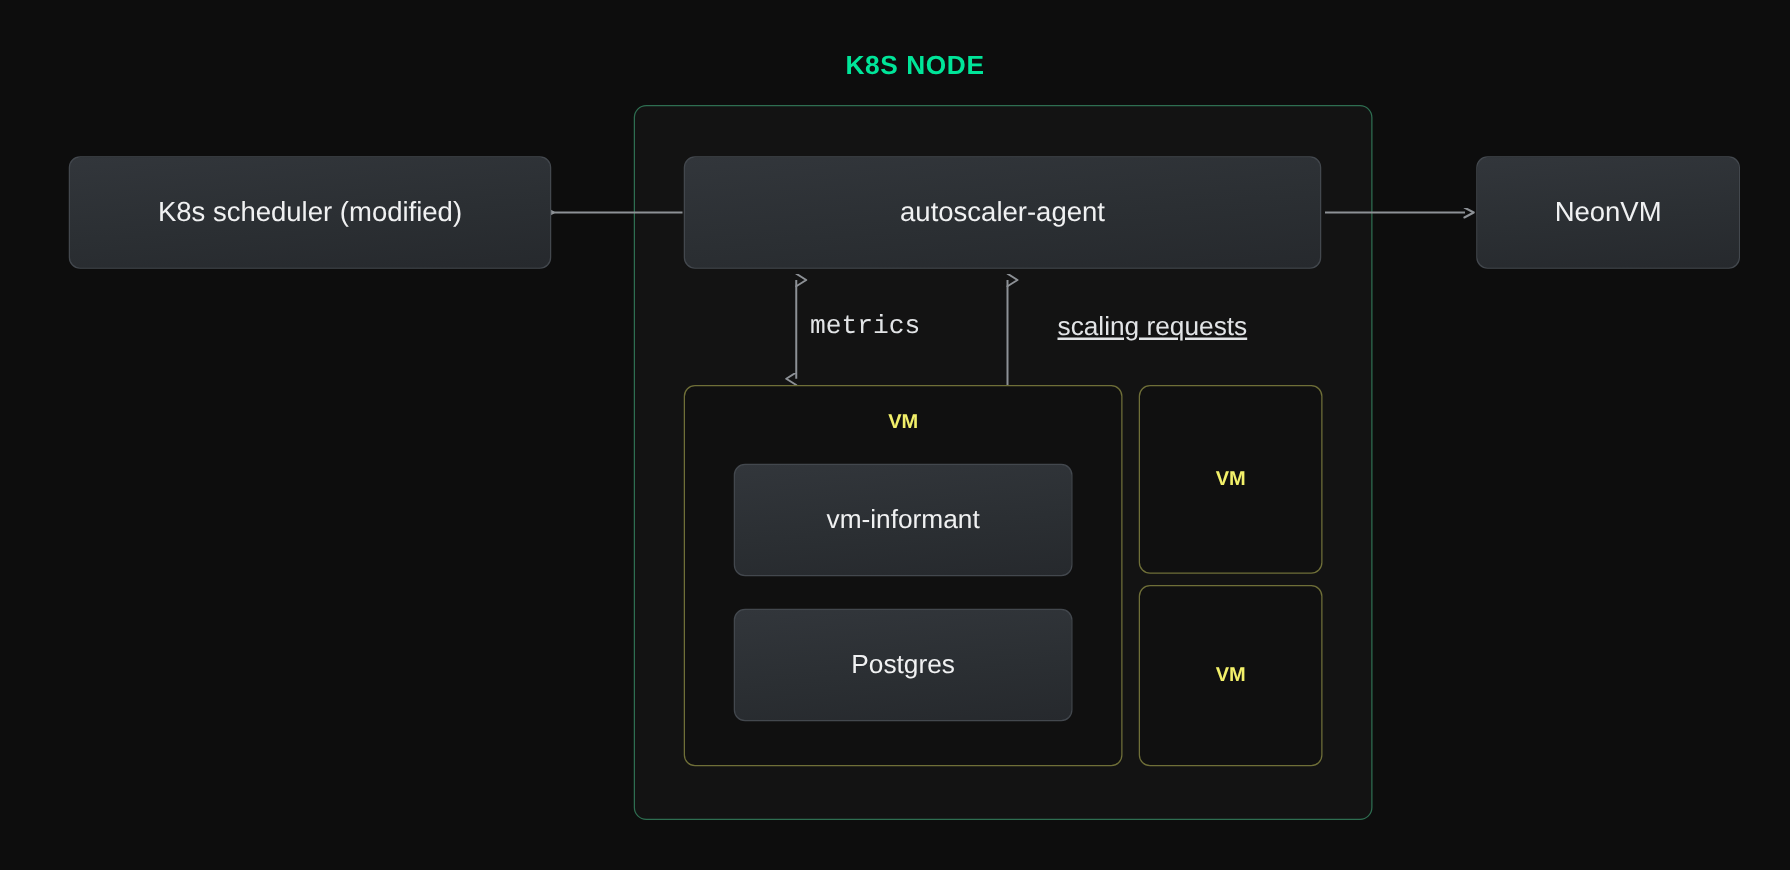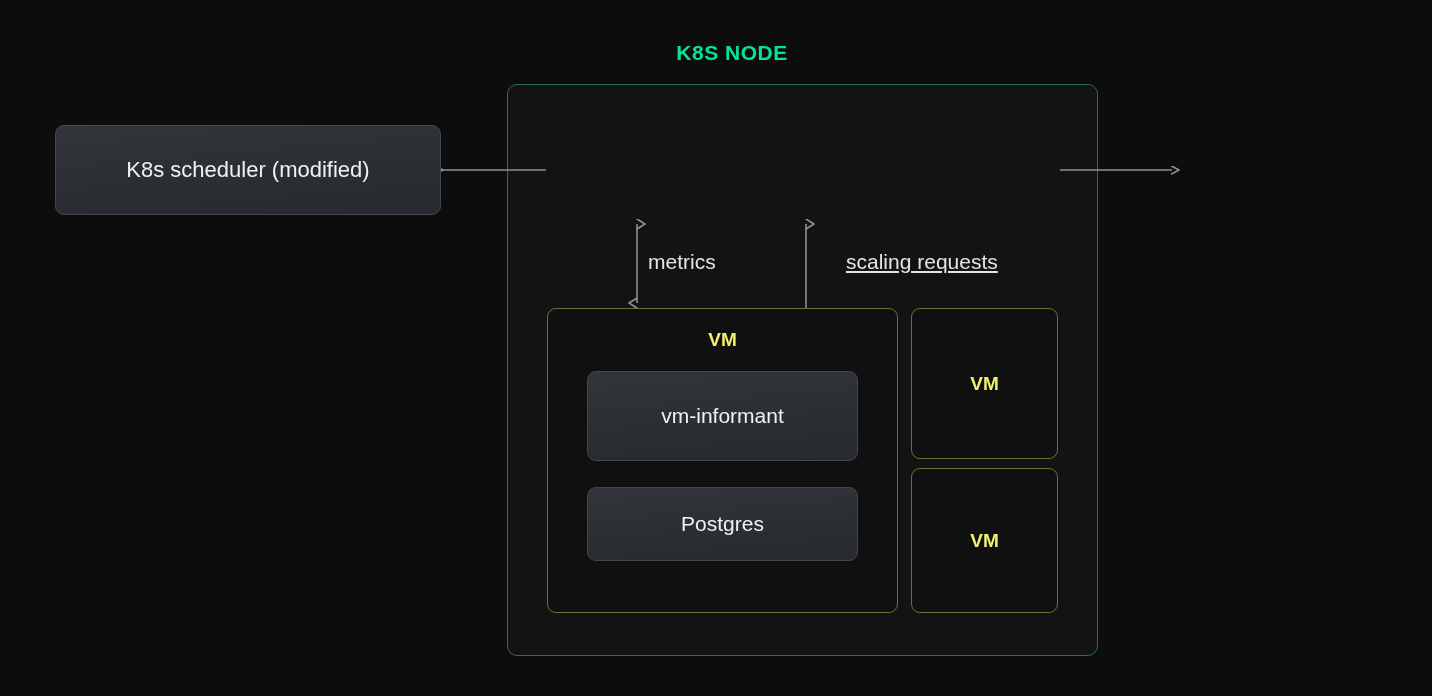--- a/index.html
+++ b/index.html
@@ -59,37 +59,37 @@
     font-size: 22px;
     font-weight: 400;
     user-select: none;
   }
 
   .comp-scheduler { left: 40px;   top: 125px; width: 386px; height: 90px; margin-left: 15px; }
   .comp-agent     { left: 547px;  top: 125px; width: 510px; height: 90px; }
   .comp-neonvm    { left: 1181px; top: 125px; width: 211px; height: 90px; }
 
   .comp-informant { left: 587px; top: 371px; width: 271px; height: 90px; font-size: 21px; }
-  .comp-postgres  { left: 587px; top: 487px; width: 271px; height: 74px; font-size: 21px; }
+  .comp-postgres  { left: 587px; top: 487px; width: 271px; height: 90px; font-size: 21px; }
 
   
   .vm-box {
     position: absolute;
     border: 1.5px solid #6f6f38;
     border-radius: 9px;
     background: #101010;
   }
 
   .vm-main  { left: 547px; top: 308px; width: 351px; height: 305px; }
   .vm-right-1 { left: 911px; top: 308px; width: 147px; height: 151px; }
   .vm-right-2 { left: 911px; top: 468px; width: 147px; height: 145px; }
 
   .vm-label {
     color: #f2f06a;
-    font-size: 19px;
+    font-size: 16px;
     font-weight: 700;
     user-select: none;
   }
 
   .vm-main .vm-label {
     position: absolute;
     top: 20px;
     left: 0;
     width: 100%;
     text-align: center;
@@ -115,21 +115,21 @@
   }
 
   
   .flow-label {
     position: absolute;
     color: #e2e4e6;
     font-size: 21px;
     white-space: nowrap;
     user-select: none;
   }
-  .label-metrics { left: 648px; top: 250px; }
+  .label-metrics { left: 648px; top: 250px; font-family: Liberation Mono, monospace; }
   .label-scaling { left: 846px; top: 250px; text-decoration: underline; }
 </style>
 </head>
 <body>
 
 <div id="stage">
 
   <div class="node-title">K8S NODE</div>
 
   <div class="node-box"></div>
@@ -158,21 +158,23 @@
 
     <line x1="806" y1="224" x2="806" y2="358" stroke="#8d9196" stroke-width="1.6" marker-start="url(#ah-up)" marker-end="url(#ah-down)"></line>
   </svg>
 
   <div class="flow-label label-metrics">metrics</div>
 
   <div class="flow-label label-scaling">scaling requests</div>
 
   <div class="comp-box comp-scheduler">K8s scheduler (modified)</div>
 
+  <div class="comp-box comp-agent">autoscaler-agent</div>
 
+  <div class="comp-box comp-neonvm">NeonVM</div>
 
   <div class="vm-box vm-main">
     <div class="vm-label">VM</div>
   </div>
 
   <div class="comp-box comp-informant">vm-informant</div>
 
   <div class="comp-box comp-postgres">Postgres</div>
 
   <div class="vm-box vm-right-1">

